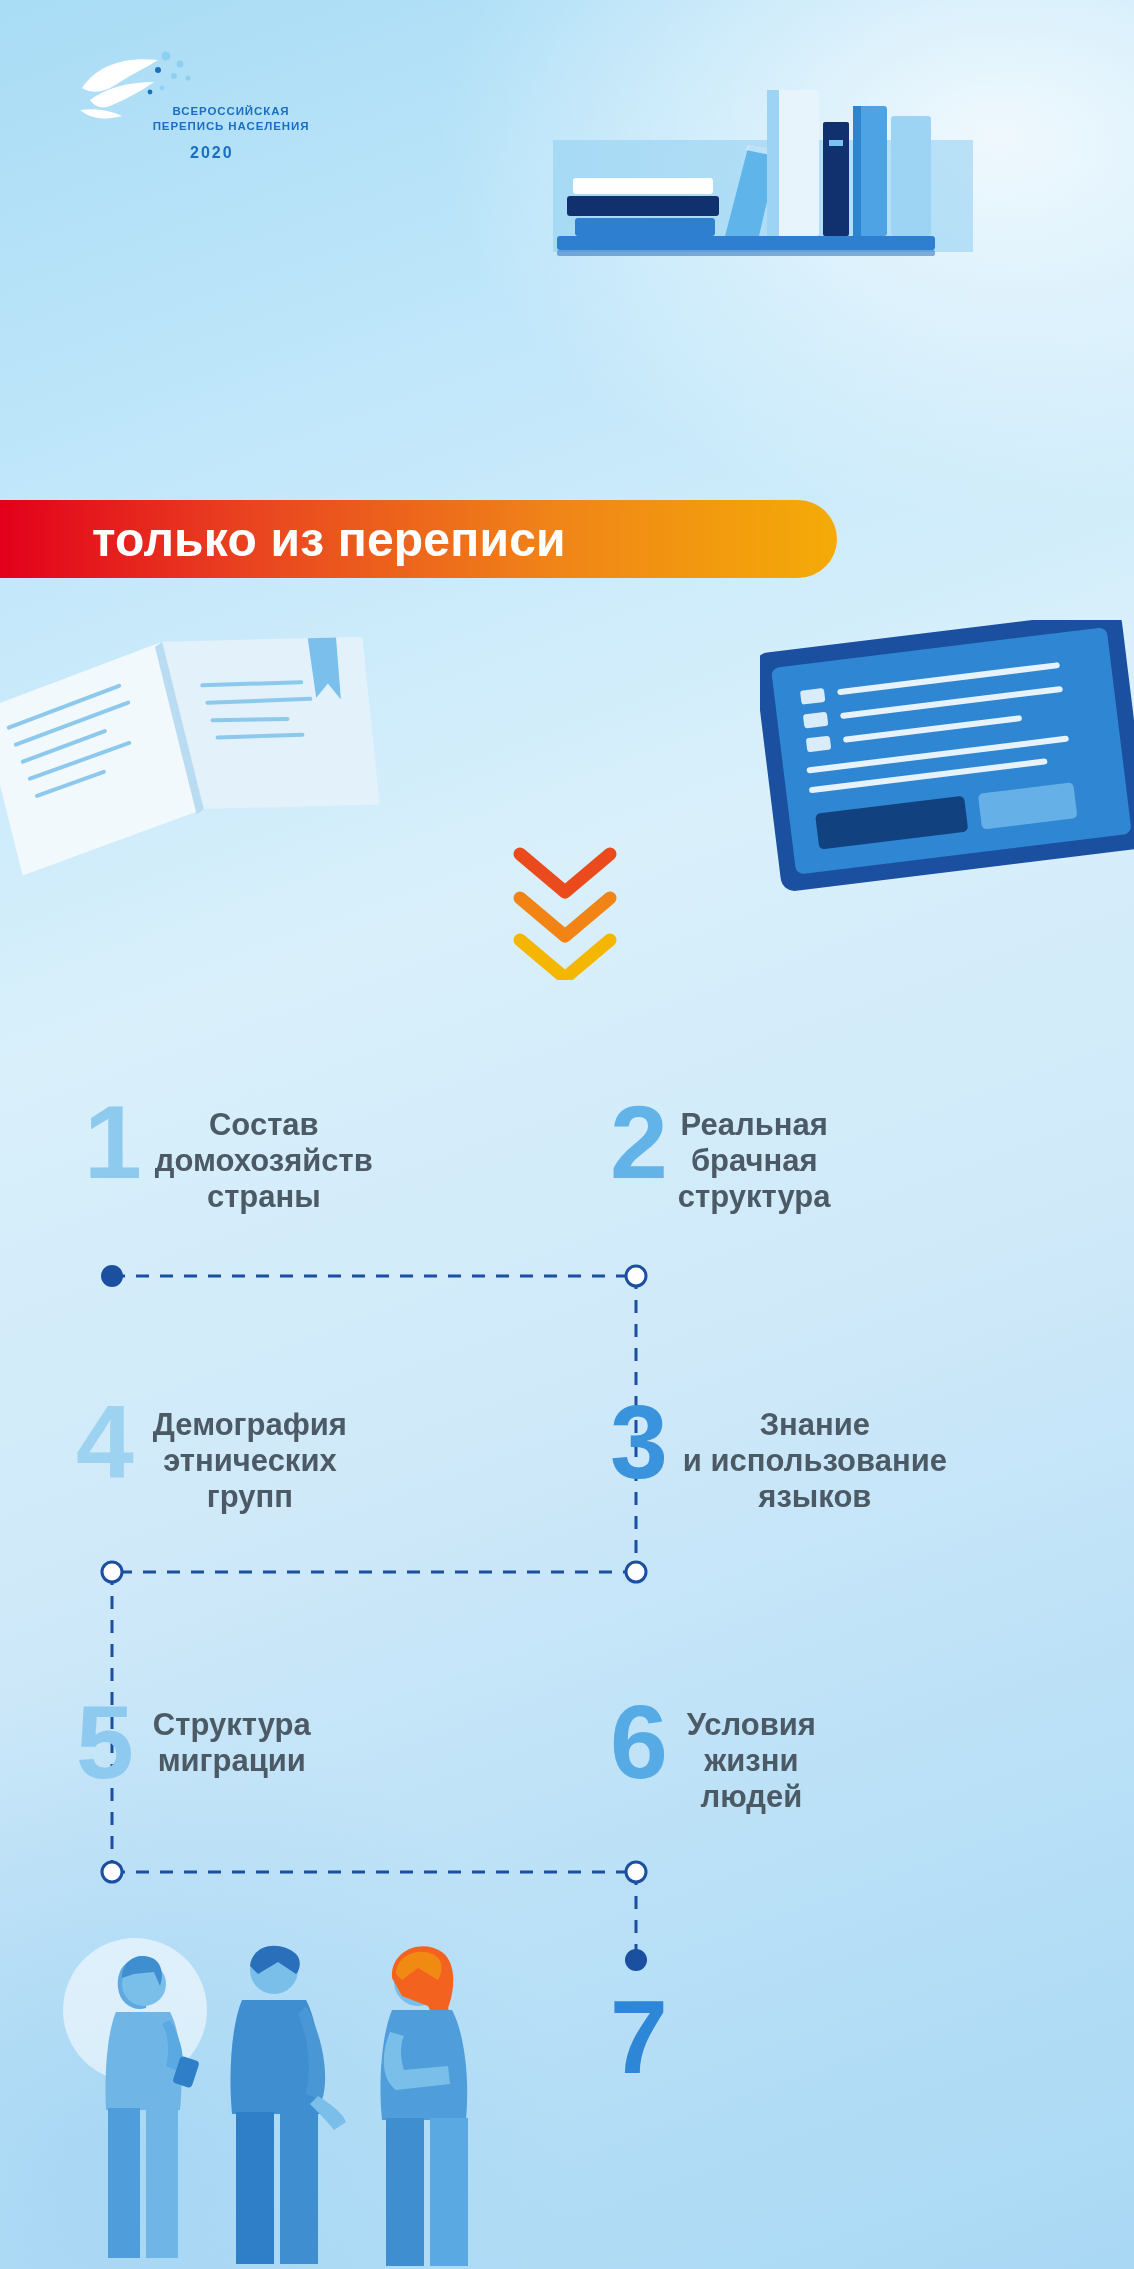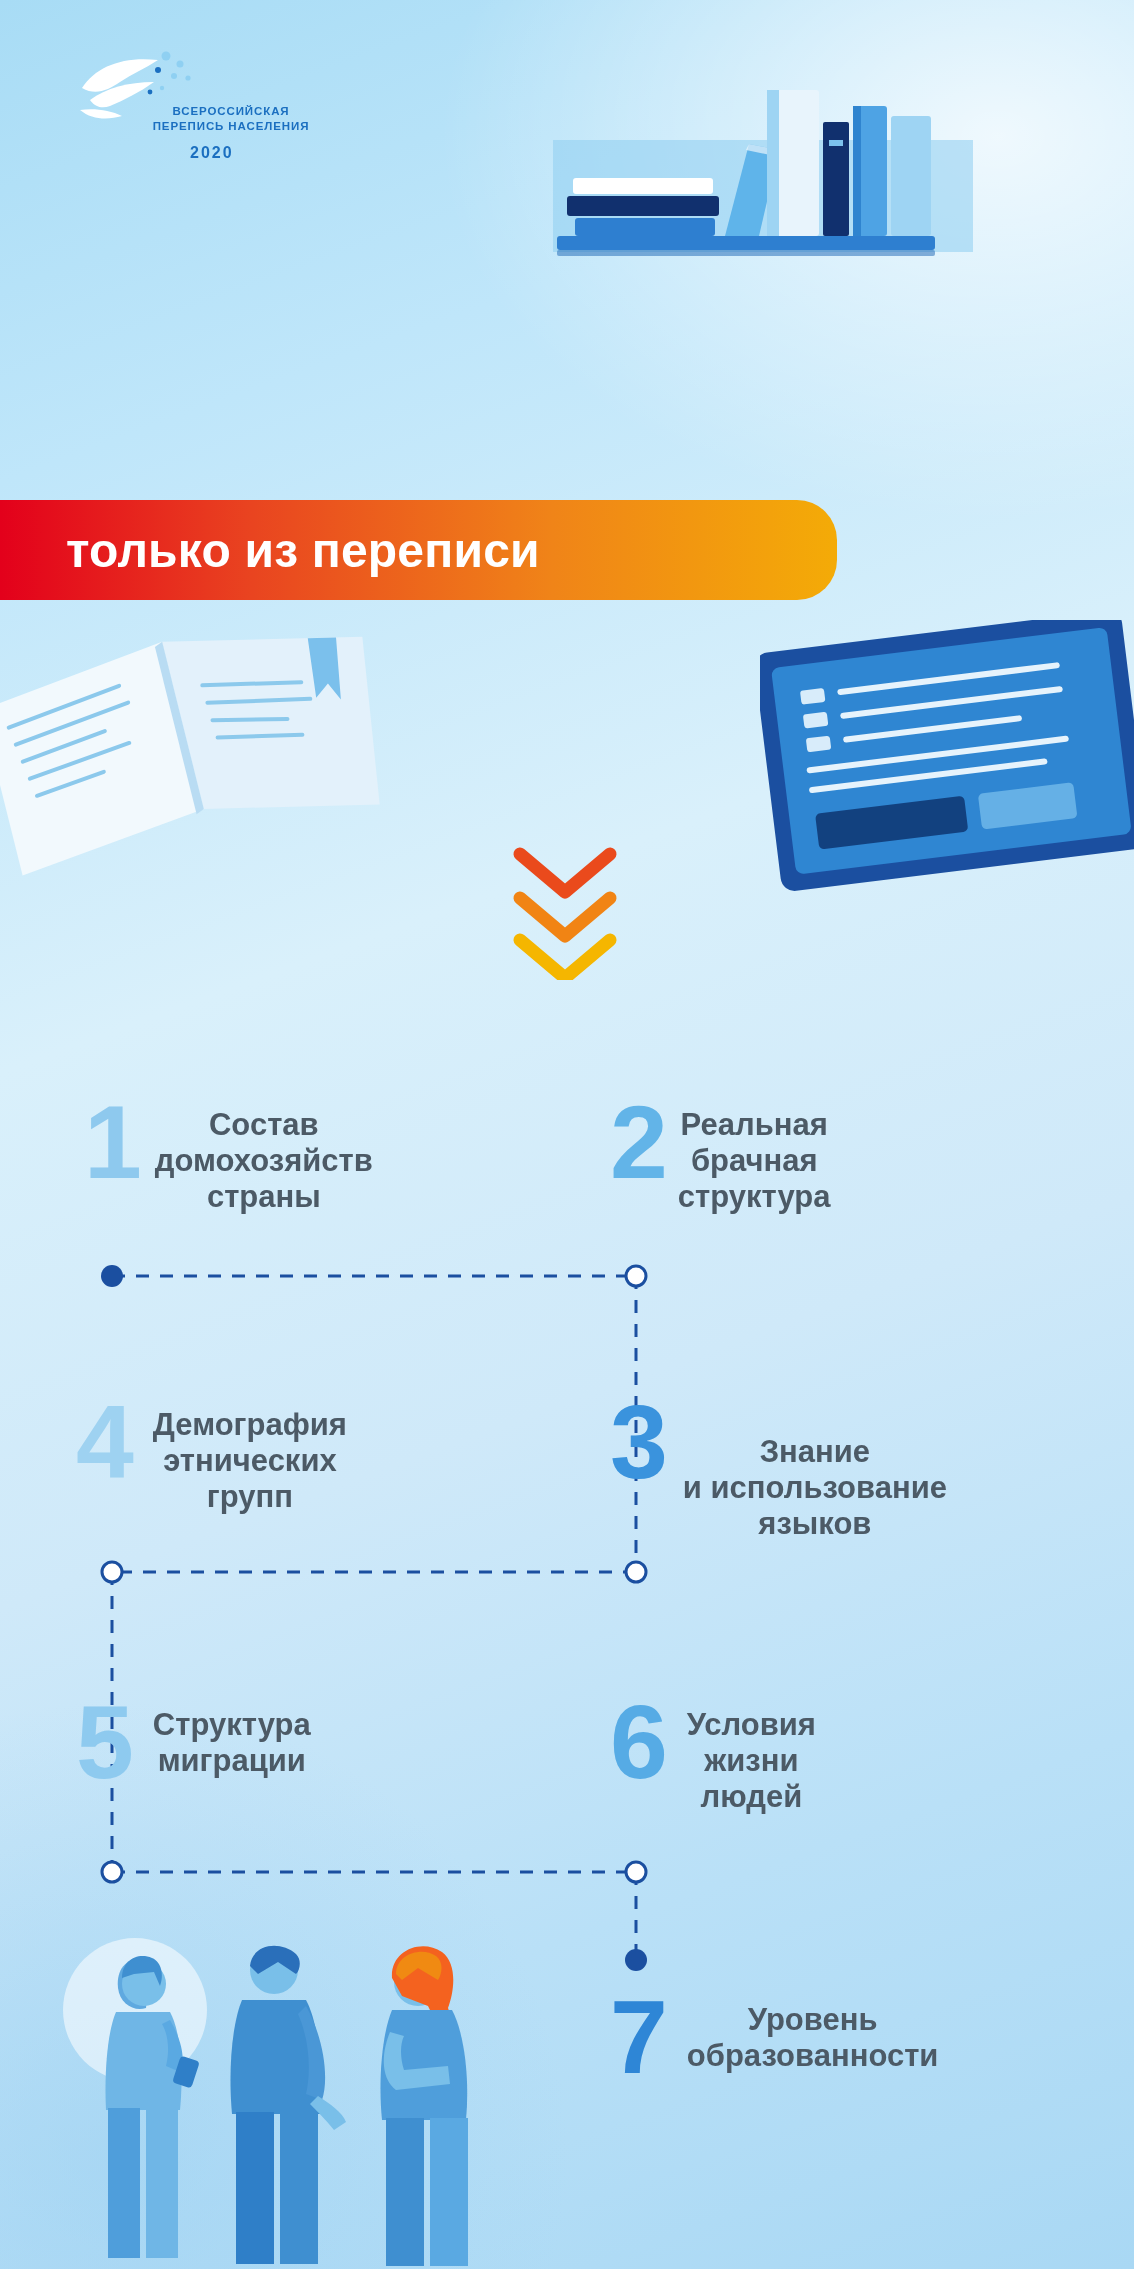--- a/index.html
+++ b/index.html
@@ -75,24 +75,24 @@
     height: 78px;
     border-radius: 0 40px 40px 0;
     background: linear-gradient(90deg, #e3001b 0%, #e8441b 26%, #ef7d15 58%, #f3a60c 82%, #f5b600 100%);
     padding-left: 66px;
     font-size: 48px;
   }
   #title-line-2 {
     left: 0;
     top: 500px;
     width: 837px;
-    height: 100px;
+    height: 78px;
     border-radius: 0 40px 40px 0;
     background: linear-gradient(90deg, #e3001b 0%, #e94420 30%, #f08418 66%, #f4ab07 100%);
-    padding-left: 66px;
+    padding-left: 92px;
     font-size: 48px;
   }
 
   
   .openbook { position: absolute; left: -20px; top: 600px; width: 470px; height: 280px; }
 
   
   .tablet { position: absolute; left: 760px; top: 620px; width: 400px; height: 320px; }
 
   
@@ -121,21 +121,21 @@
   .n-mid  { color: #7fc0ec; }
   .n-light { color: #8ec9ee; }
 
   #fact-1 { left: 84px;  top: 1100px; }
   #fact-1 .lbl { margin-left: 16px; }
   #fact-2 { left: 610px; top: 1100px; }
   #fact-2 .lbl { margin-left: 18px; }
   #fact-4 { left: 76px;  top: 1400px; }
   #fact-4 .lbl { margin-left: 22px; }
   #fact-3 { left: 610px; top: 1400px; }
-  #fact-3 .lbl { margin-left: 18px; margin-top: 27px; }
+  #fact-3 .lbl { margin-left: 18px; }
   #fact-5 { left: 76px;  top: 1700px; }
   #fact-5 .lbl { margin-left: 22px; }
   #fact-6 { left: 610px; top: 1700px; }
   #fact-6 .lbl { margin-left: 22px; }
   #fact-7 { left: 610px; top: 1995px; }
   #fact-7 .lbl { margin-left: 22px; }
 
   
   .connectors { position: absolute; left: 0; top: 0; width: 1134px; height: 2269px; pointer-events: none; }
 
@@ -328,22 +328,20 @@
 
   <div class="fact" id="fact-6">
     <span class="num n-dark" style="color: rgb(86, 171, 229);">6</span>
     <span class="lbl" style="white-space: pre-line;">Условия
 жизни
 людей</span>
   </div>
 
   <div class="fact" id="fact-7">
     <span class="num n-dark" style="color: rgb(46, 134, 214);">7</span>
-    <span class="lbl" style="white-space: pre-line;">Уровень
-образованности</span>
   </div>
 
   <div class="people">
     <svg width="560" height="370" viewBox="0 0 560 370">
 
       <circle cx="105" cy="110" r="72" fill="#ffffff" opacity="0.55"></circle>
 
       <g>
         <path d="M112 58 C96 58, 86 70, 88 88 C90 104, 104 112, 116 108 L120 66 Z" fill="#5fa9e0"></path>
         <circle cx="114" cy="84" r="22" fill="#79bfe9"></circle>

